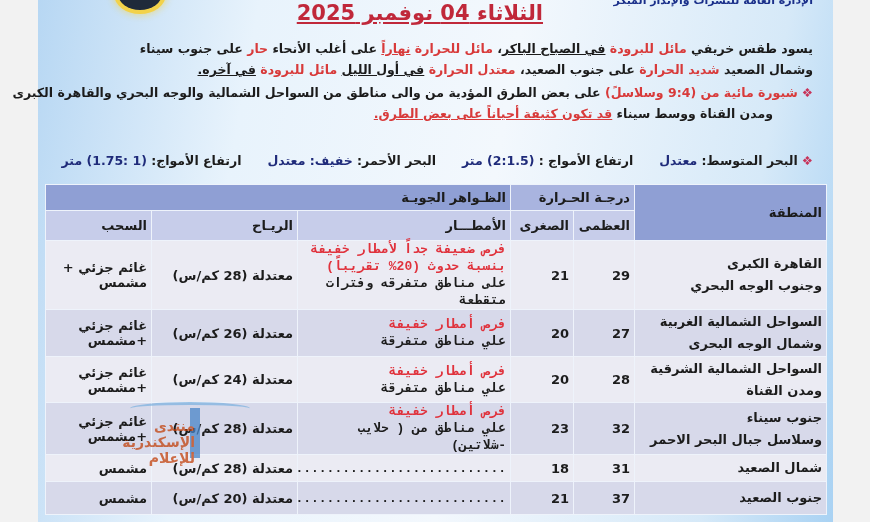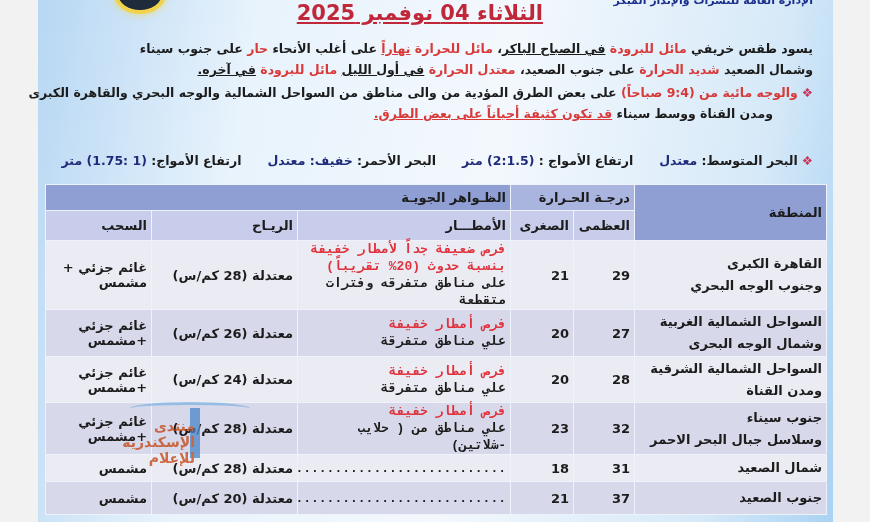--- a/index.html
+++ b/index.html
@@ -75,21 +75,21 @@
   <div class="logo"></div>
   <div class="org">الإدارة العامة للنشرات والإنذار المبكر</div>
   <div class="date">الثلاثاء 04 نوفمبر 2025</div>
 
   <div class="para p1">
     <div><span>يسود طقس خريفي </span><span class="red">مائل للبرودة </span><span class="u">في الصباح الباكر</span><span>، </span><span class="red">مائل للحرارة </span><span class="red u">نهاراً</span><span> على أغلب الأنحاء </span><span class="red">حار</span><span> على جنوب سيناء</span></div>
     <div><span>وشمال الصعيد </span><span class="red">شديد الحرارة</span><span> على جنوب الصعيد، </span><span class="red">معتدل الحرارة </span><span class="u">في أول الليل</span><span> </span><span class="red">مائل للبرودة </span><span class="u">في آخره.</span></div>
   </div>
 
   <div class="para p2">
-    <div><span class="bullet">❖</span><span><span class="red">والوجه مائية من (9:4 صباحاً)</span><span> على بعض الطرق المؤدية من والى مناطق من السواحل الشمالية والوجه البحري والقاهرة الكبرى</span></span></div>
+    <div><span class="bullet">❖</span><span><span class="red">شبورة مائية من (9:4 وسلاسلً)</span><span> على بعض الطرق المؤدية من والى مناطق من السواحل الشمالية والوجه البحري والقاهرة الكبرى</span></span></div>
     <div style="padding-right:40px;"><span>ومدن القناة ووسط سيناء </span><span class="red u">قد تكون كثيفة أحياناً على بعض الطرق.</span></div>
   </div>
 
   <div class="para p3 sea">
     <span class="bullet">❖</span><span>البحر المتوسط: </span><span class="navy">معتدل</span><span class="gap"></span><span>ارتفاع الأمواج : </span><span class="navy">(2:1.5) متر</span><span class="gap"></span><span>البحر الأحمر: </span><span class="navy">خفيف: معتدل</span><span class="gap"></span><span>ارتفاع الأمواج: </span><span class="navy">(1 :1.75) متر</span>
   </div>
 </div>
 
 <table class="wx">
   <colgroup>

